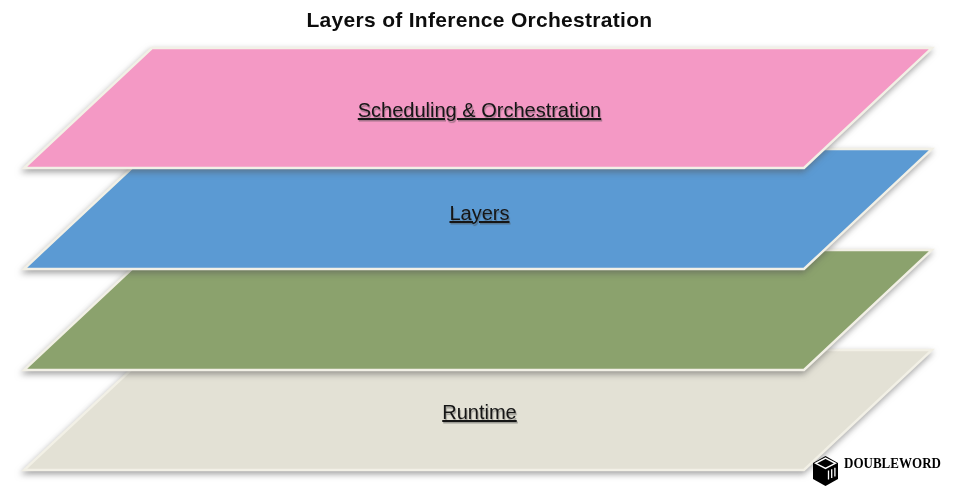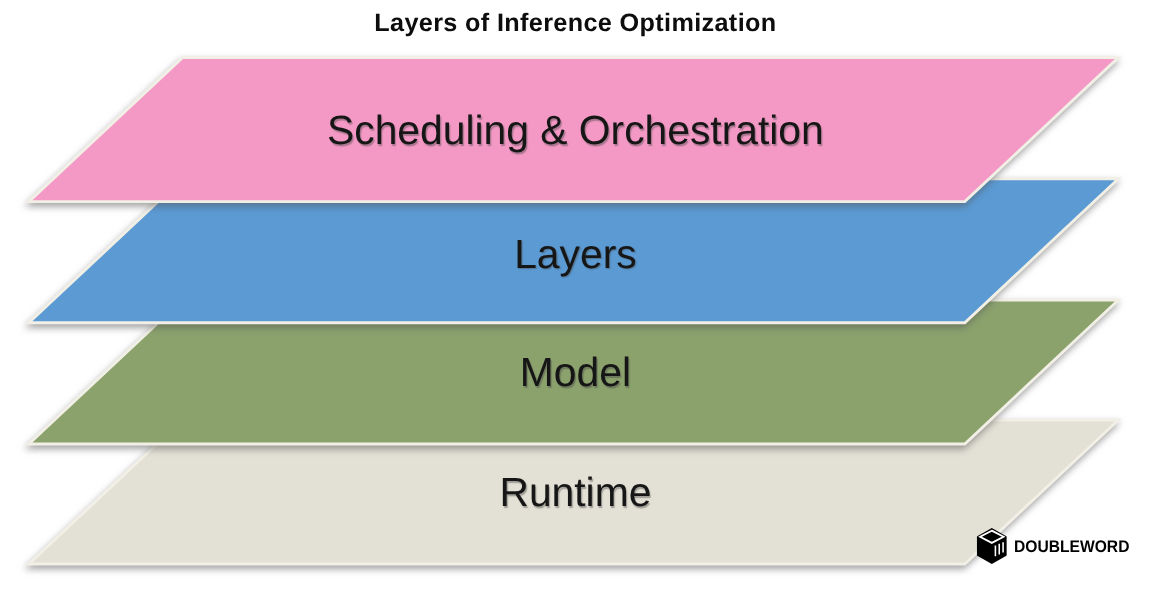--- a/index.html
+++ b/index.html
@@ -41,72 +41,72 @@
     left: 0;
     width: 100%;
     display: flex;
     flex-direction: column;
     align-items: center;
     justify-content: center;
     pointer-events: none;
     color: #161616;
   }
   .label-main {
-    font-size: 34px;
+    font-size: 20px;
     line-height: 1.15;
     text-shadow: 1px 1.5px 1px rgba(70, 70, 70, 0.45);
+    text-decoration: underline;
   }
   .label-sub {
     font-size: 17.5px;
     margin-top: 5px;
     text-shadow: 0.5px 1px 1px rgba(70, 70, 70, 0.4);
   }
   .logo {
     position: absolute;
     right: 11px;
-    bottom: 24px;
+    bottom: 8px;
     display: flex;
-    align-items: center;
     gap: 6px;
+    font-family: Liberation Serif, serif;
   }
   .logo-text {
     font-size: 14px;
     font-weight: 700;
     letter-spacing: 0px;
     transform: scaleX(0.93);
     transform-origin: left center;
     color: #000000;
     white-space: nowrap;
   }
 </style>
 </head>
 <body>
 
 <div class="canvas">
 
-  <div class="title">Layers of Inference Optimization</div>
+  <div class="title">Layers of Inference Orchestration</div>
 
   <svg class="layers" width="959" height="494" viewBox="0 0 959 494" aria-hidden="true">
 
     <polygon class="layer-shape" points="152,350 932,350 804,470 24,470" fill="#e3e1d5"></polygon>
     <polygon class="layer-shape" points="152,250 932,250 804,370 24,370" fill="#8ba26d"></polygon>
     <polygon class="layer-shape" points="152,149 932,149 804,269 24,269" fill="#5b9ad3"></polygon>
     <polygon class="layer-shape" points="152,48 932,48 804,168 24,168" fill="#f499c5"></polygon>
   </svg>
 
   <div class="layer-label" style="top:50px;height:120px;">
     <div class="label-main">Scheduling &amp; Orchestration</div>
   </div>
 
   <div class="layer-label" style="top:153px;height:120px;">
     <div class="label-main">Layers</div>
   </div>
 
   <div class="layer-label" style="top:252px;height:120px;">
-    <div class="label-main">Model</div>
   </div>
 
   <div class="layer-label" style="top:352px;height:120px;">
     <div class="label-main">Runtime</div>
   </div>
 
   <div class="logo">
     <svg width="25" height="30" viewBox="0 0 25 30" aria-hidden="true">
       <polygon points="12.5,0 25,7 25,23 12.5,30 0,23 0,7" fill="#000000"></polygon>
       <polygon points="12.5,2.2 22.3,7.3 12.5,12.4 2.7,7.3" fill="#000000" stroke="#ffffff" stroke-width="1.5"></polygon>

